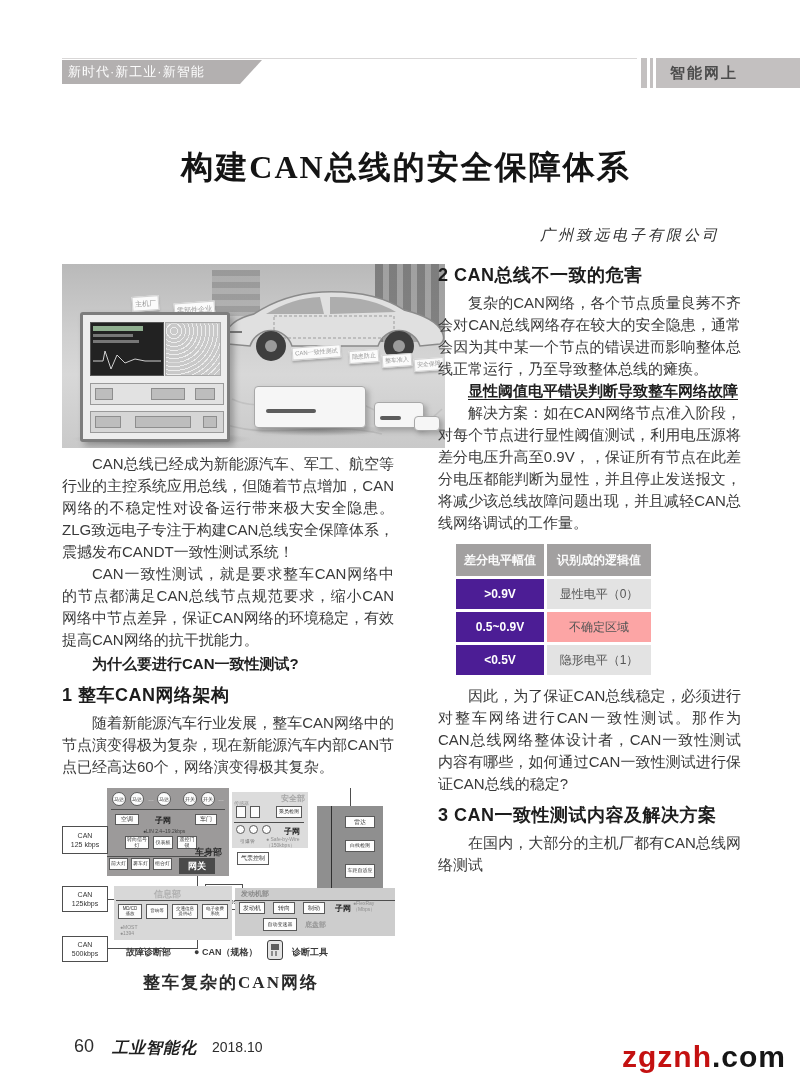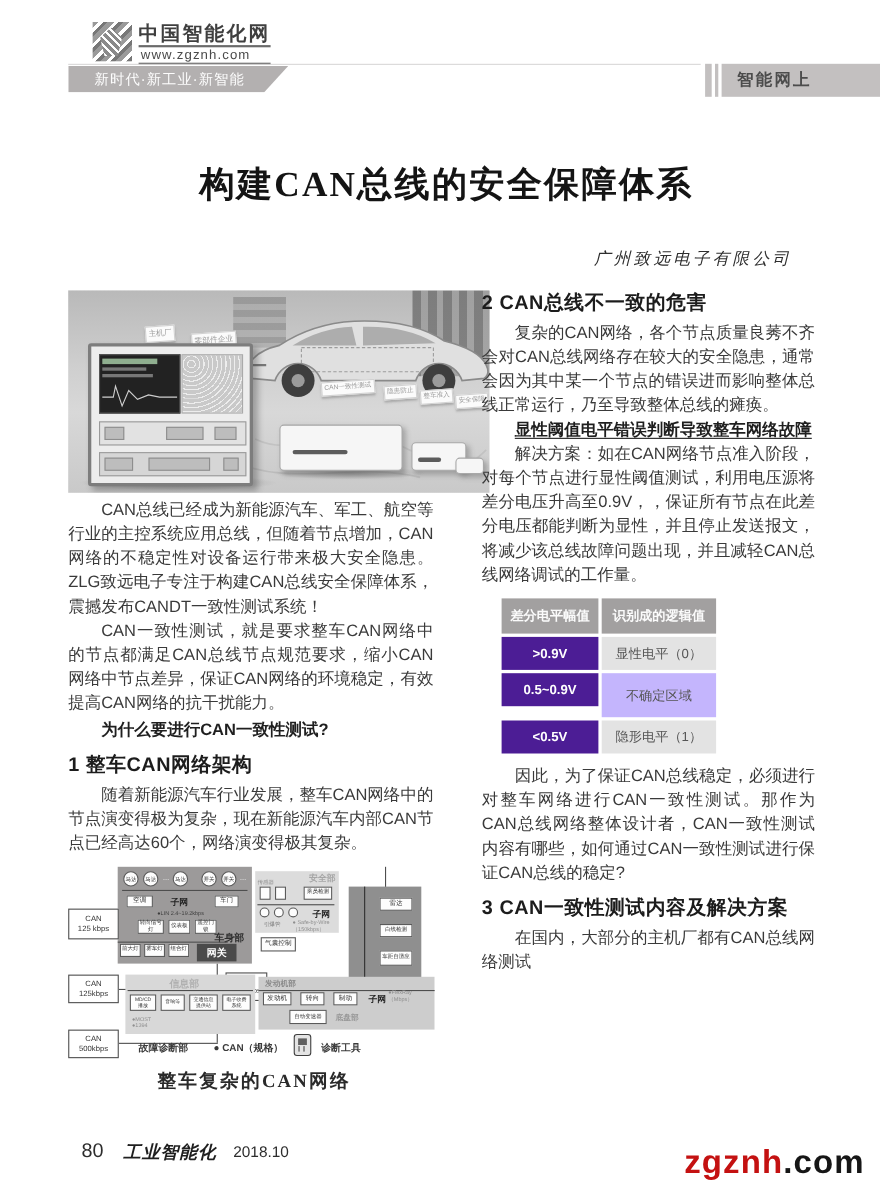--- a/index.html
+++ b/index.html
@@ -15,21 +15,21 @@
       clip-path:polygon(0 0,100% 0,100% 100%,0 100%); }
   .logo-icon .leaf { position:absolute; left:7px; top:5px; width:20px; height:26px;
       background:repeating-linear-gradient(45deg,#8a8a8a 0 3px,#fff 3px 5px);
       clip-path:polygon(50% 0,100% 35%,80% 100%,20% 100%,0 35%); }
   .logo-text { margin-left:6px; }
   .logo-title { font-size:18px; font-weight:bold; color:#3f3f3f; letter-spacing:2px; line-height:20px; }
   .logo-url { font-size:12px; color:#4a4a4a; letter-spacing:1px; border-top:2px solid #6a6a6a; border-bottom:2px solid #6a6a6a; padding:0 2px; margin-top:1px; }
   .head-rule { position:absolute; left:62px; top:58px; width:575px; height:1px; background:#d9d7d7; }
   .banner { position:absolute; left:62px; top:60px; width:200px; height:24px; background:#b3b0b0;
       clip-path:polygon(0 0,100% 0,calc(100% - 22px) 100%,0 100%);
-      color:#fdfdfd; font-size:13px; letter-spacing:1px; line-height:24px; padding-left:24px; }
+      color:#fdfdfd; font-size:13px; letter-spacing:1px; line-height:24px; padding-left:6px; }
   .head-bar1 { position:absolute; left:641px; top:58px; width:6px; height:30px; background:#c3c0c0; }
   .head-bar2 { position:absolute; left:650px; top:58px; width:3px; height:30px; background:#c3c0c0; }
   .head-tab { position:absolute; left:656px; top:58px; width:144px; height:30px; background:#c3c0c0;
       color:#4c4c4c; font-size:15px; font-weight:bold; letter-spacing:2px; line-height:30px; padding-left:14px; }
 
   
   .article-title { position:absolute; left:0; top:146px; width:100%; text-align:center;
       font-family:"Liberation Serif", serif; font-weight:900; font-size:32px; color:#141414; letter-spacing:2px;padding-left:12px; }
   .article-author { position:absolute; right:80px; top:226px; font-family:"Liberation Serif", serif;
       font-style:italic; font-size:15px; color:#2e2e2e; letter-spacing:3px; }
@@ -69,21 +69,21 @@
   .h-num { font-size:18px; font-weight:bold; color:#1c1c1c; text-align:left; margin:9px 0 6px 0; letter-spacing:.5px; }
   .h-sub { font-size:16px; font-weight:bold; color:#1c1c1c; text-align:left; margin:7px 0 5px 0; text-indent:1.6em; }
   .bold-underline { font-weight:bold; color:#1f1f1f; text-indent:2em; text-decoration:underline; text-underline-offset:3px; }
 
   
   .v-table { margin:10px 0 10px 18px; display:grid; grid-template-columns:88px 104px; gap:3px; }
   .v-table .cell { display:flex; align-items:center; justify-content:center; font-size:12px; }
   .v-table .th { background:#a2a0a0; color:#fbfbfb; font-weight:bold; height:32px; }
   .v-table .key { background:#4c1d95; color:#ffffff; font-weight:bold; height:30px; }
   .v-table .val-a { background:#e3e3e3; color:#555; height:30px; }
-  .v-table .val-b { background:#c4b5fd; color:#555; height:40px; }
+  .v-table .val-b { background:#fca5a5; color:#555; height:30px; }
 
   
   .diagram { position:absolute; left:62px; top:788px; width:338px; height:182px; font-size:6px; color:#333; }
   .diagram .abs { position:absolute; }
   .dblock { position:absolute; }
   .blk-body { left:45px; top:0; width:122px; height:88px; background:#9c9a9a; }
   .blk-safety { left:170px; top:4px; width:76px; height:56px; background:#dcdcdc; }
   .blk-its { left:255px; top:18px; width:66px; height:96px; background:#8f8f8f; }
   .blk-info { left:52px; top:98px; width:118px; height:54px; background:#d8d8d8; }
   .blk-chassis { left:173px; top:100px; width:160px; height:48px; background:#cdcdcd; }
@@ -112,29 +112,20 @@
   .footer-issue { position:absolute; left:212px; top:1039px; font-size:14px; color:#2d2d2d; }
   .watermark { position:absolute; right:14px; top:1040px; font-size:30px; font-weight:bold; letter-spacing:1px; }
   .wm-red { color:#c41111; }
   .wm-black { color:#161616; }
 </style>
 </head>
 <body>
 
 <div class="page">
 
-  <div class="logo-wrap">
-    <div class="logo-icon">
-        <div class="leaf"></div>
-      </div>
-    <div class="logo-text">
-      <div class="logo-title">中国智能化网</div>
-      <div class="logo-url">www.zgznh.com</div>
-    </div>
-  </div>
   <div class="head-rule"></div>
   <div class="banner">新时代·新工业·新智能</div>
   <div class="head-bar1"></div>
   <div class="head-bar2"></div>
   <div class="head-tab">智能网上</div>
 
   <div class="article-title">构建CAN总线的安全保障体系</div>
   <div class="article-author">广州致远电子有限公司</div>
 
   <div class="photo">
@@ -327,21 +318,21 @@
       <div class="cell val-b">不确定区域</div>
       <div class="cell key">&lt;0.5V</div>
       <div class="cell val-a">隐形电平（1）</div>
     </div>
 
     <p>因此，为了保证CAN总线稳定，必须进行对整车网络进行CAN一致性测试。那作为CAN总线网络整体设计者，CAN一致性测试内容有哪些，如何通过CAN一致性测试进行保证CAN总线的稳定?</p>
     <div class="h-num">3 CAN一致性测试内容及解决方案</div>
     <p>在国内，大部分的主机厂都有CAN总线网络测试</p>
   </div>
 
-  <div class="footer-page">80</div>
+  <div class="footer-page">60</div>
   <div class="footer-brand">工业智能化</div>
   <div class="footer-issue">2018.10</div>
 
   <div class="watermark">
     <span class="wm-red">zgznh</span><span class="wm-black">.com</span>
   </div>
 
 </div>
 
 </body></html>

